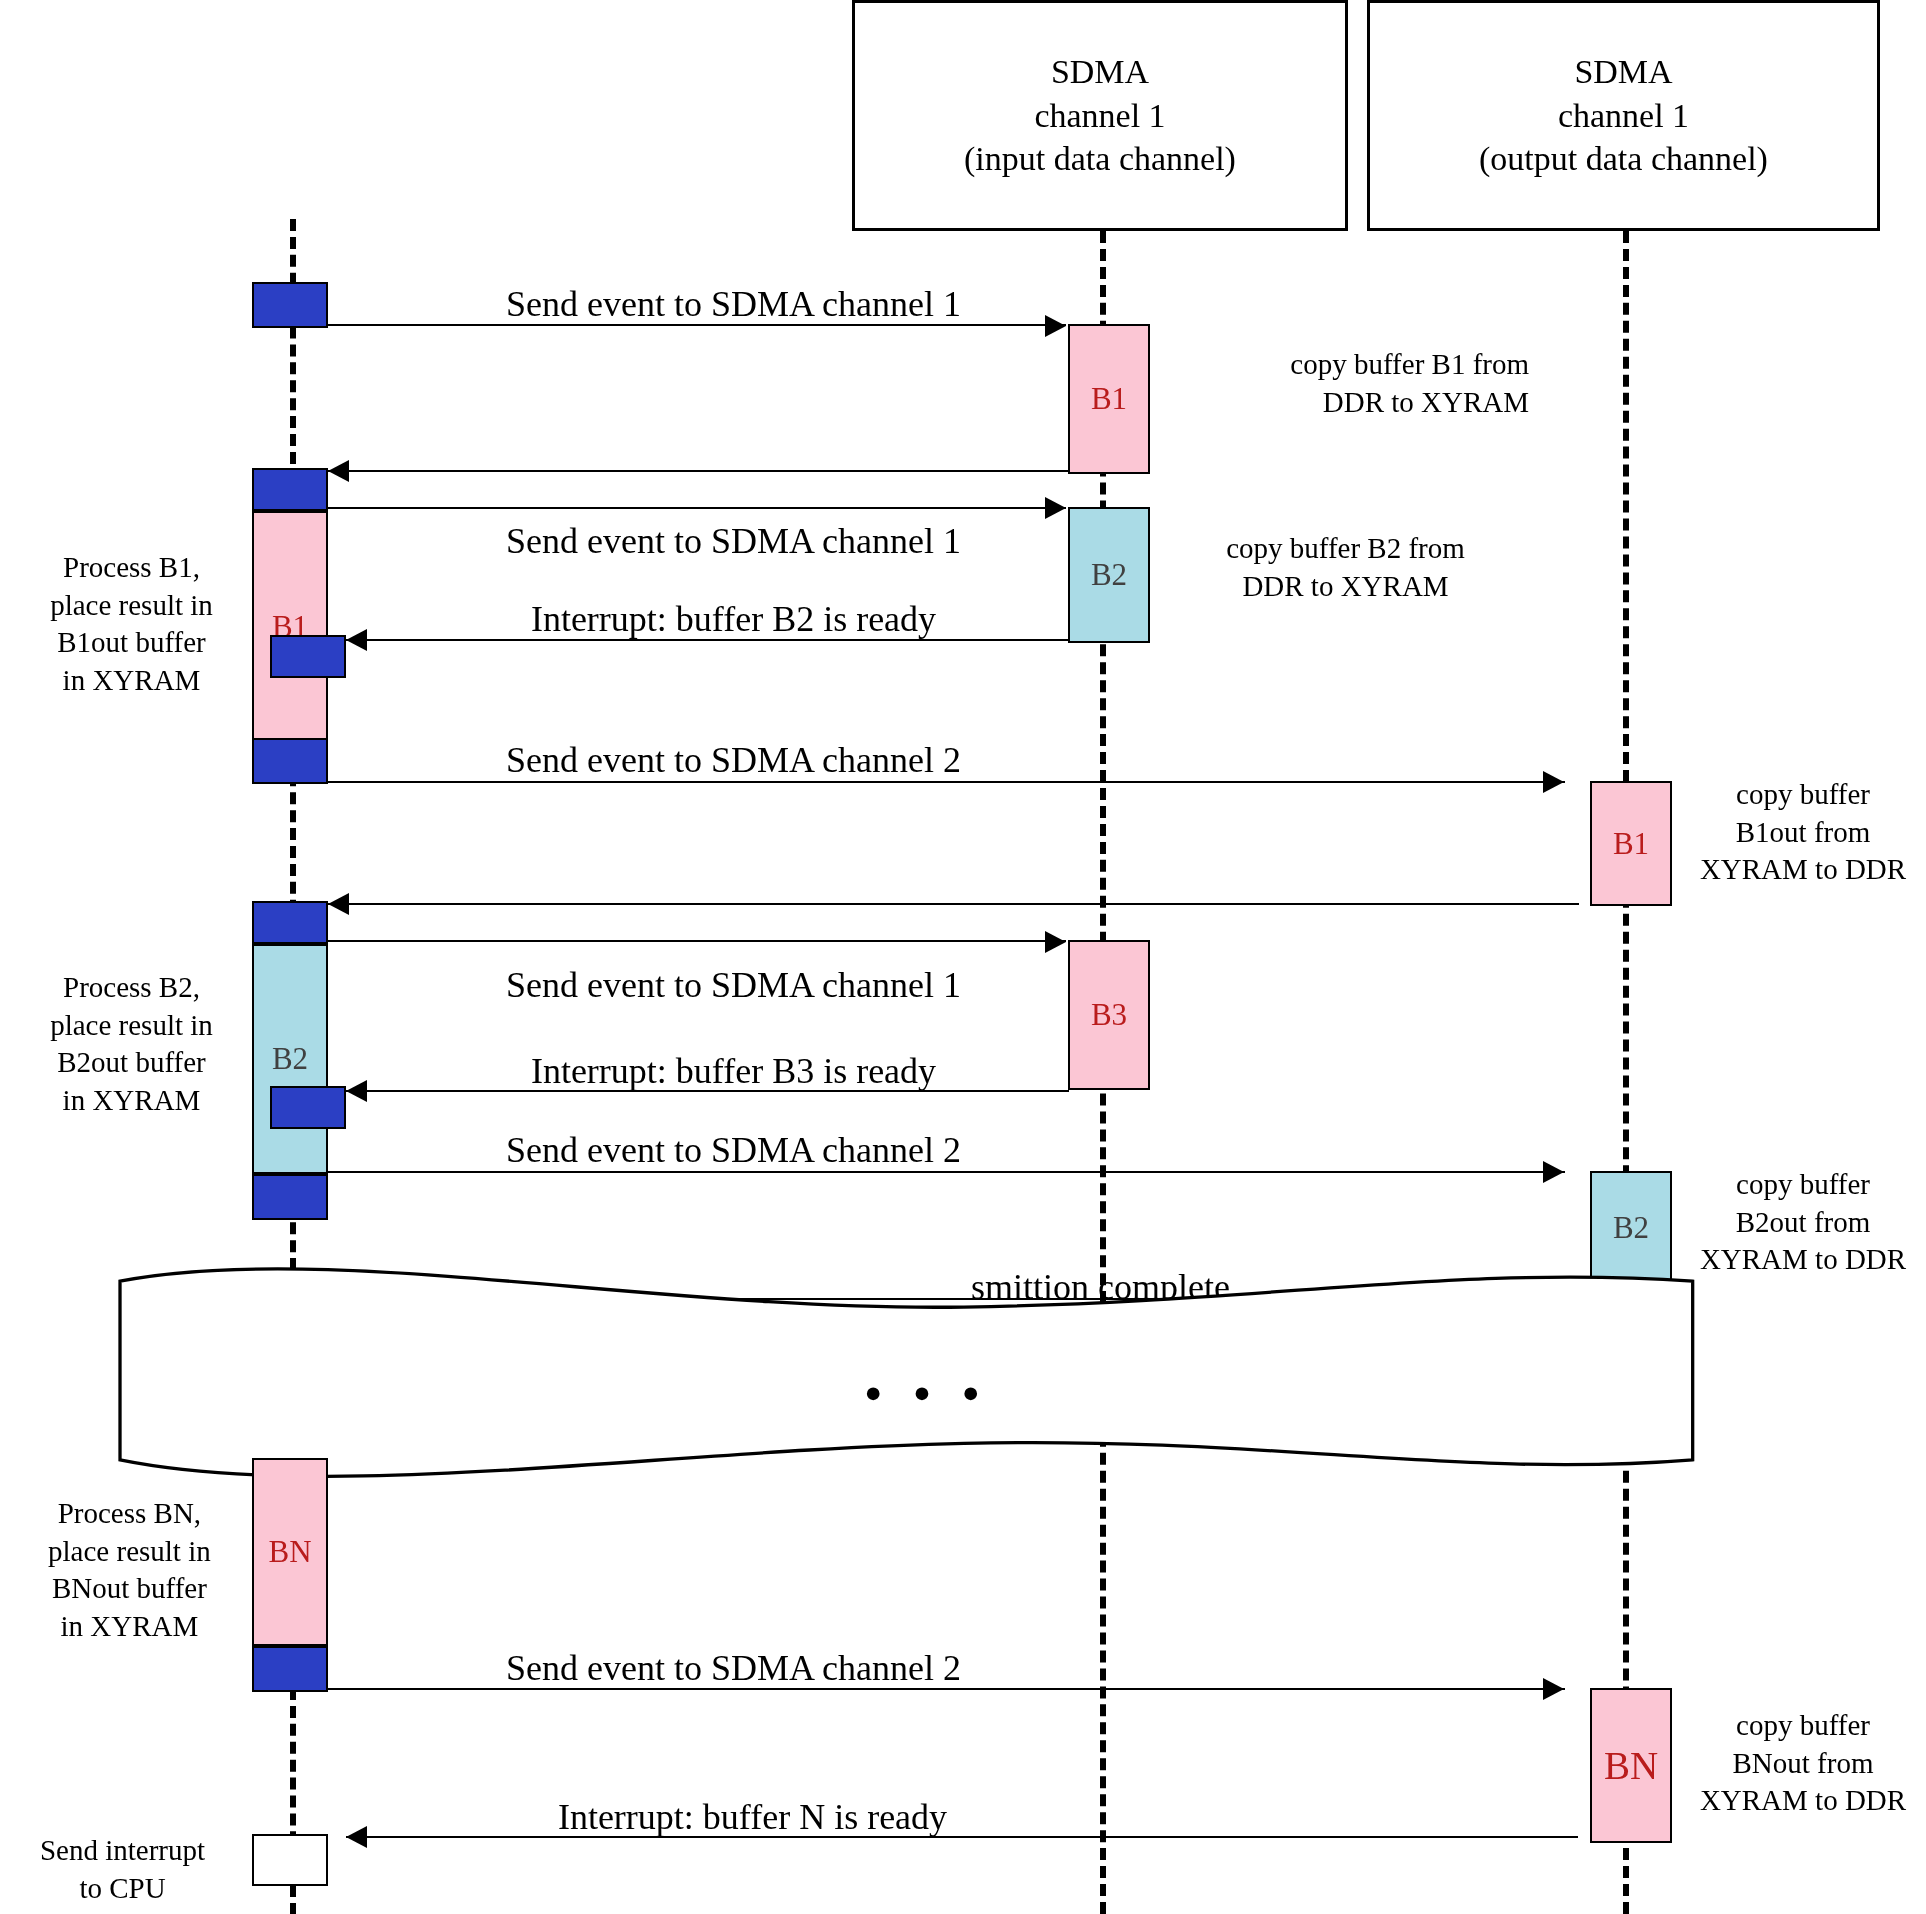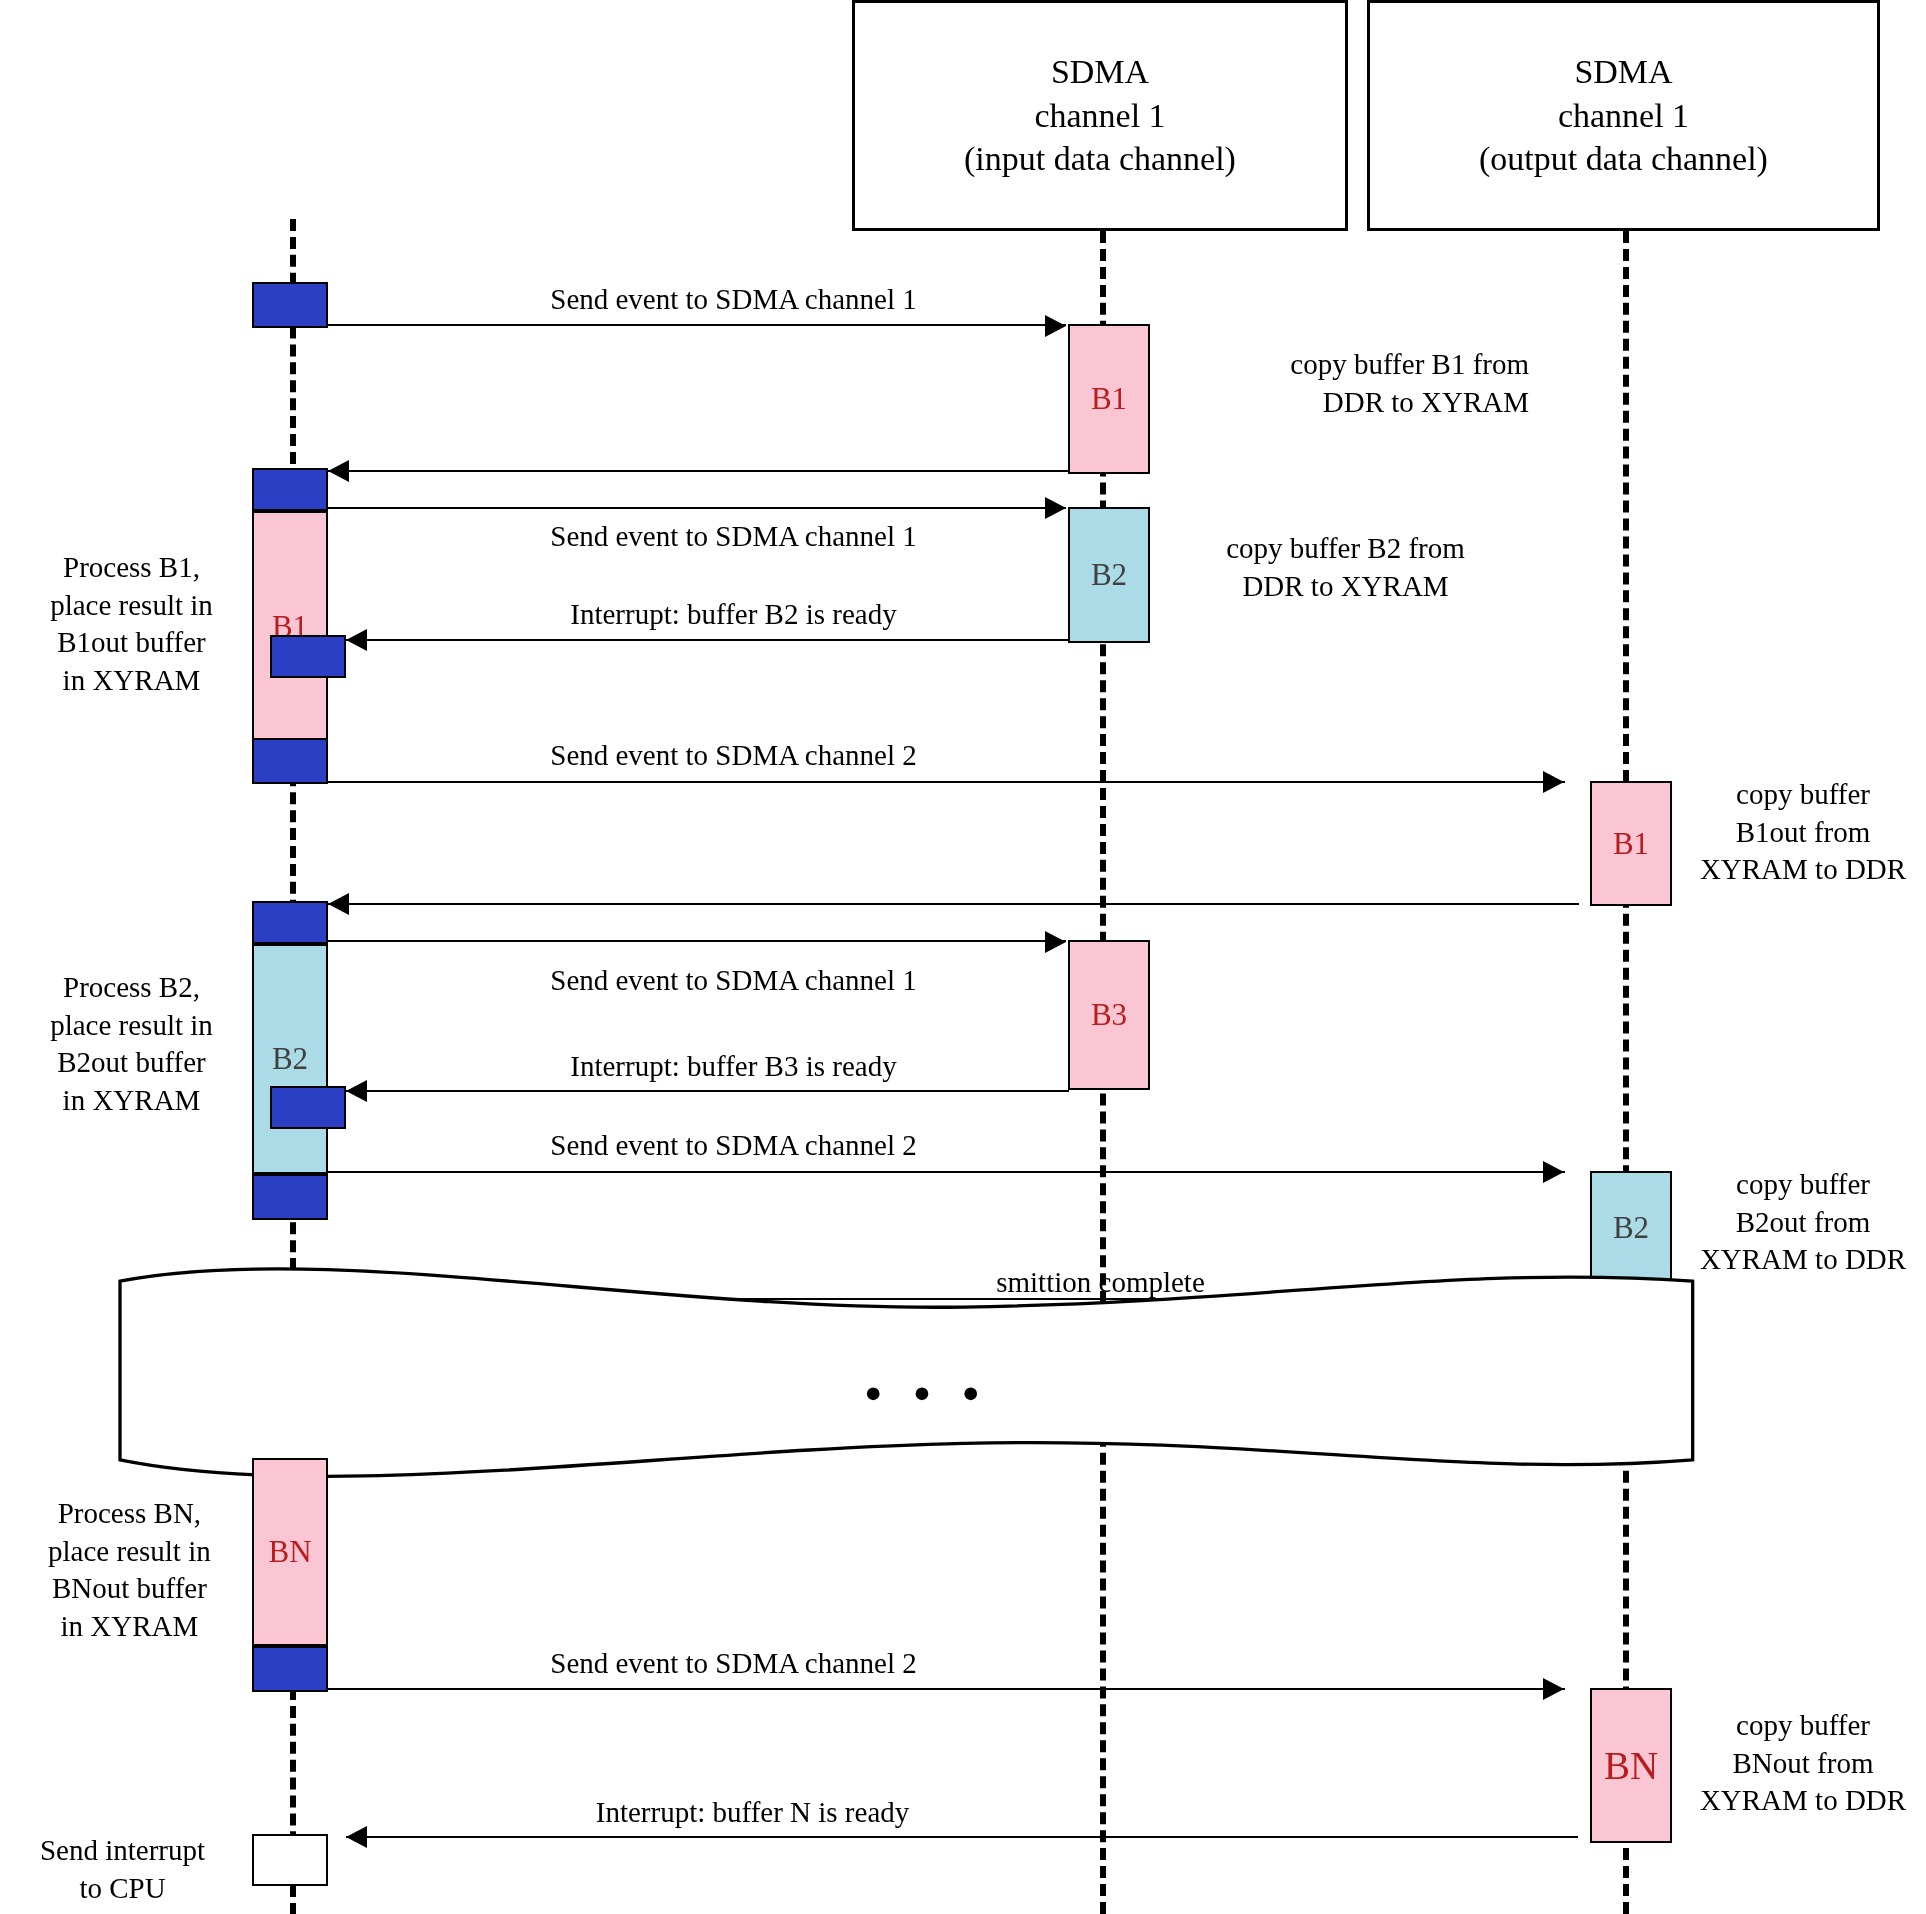--- a/index.html
+++ b/index.html
@@ -83,21 +83,21 @@
   .arrow-head-l {
     position: absolute;
     width: 0;
     height: 0;
     border-top: 11.3px solid transparent;
     border-bottom: 11.3px solid transparent;
     border-right: 21.6px solid #000;
   }
   .msg-label {
     position: absolute;
-    font-size: 29px;
+    font-size: 36px;
     color: #000;
     text-align: center;
     white-space: nowrap;
     background: transparent;
   }
   .side-note {
     position: absolute;
     font-size: 29px;
     line-height: 1.3;
     color: #000;

